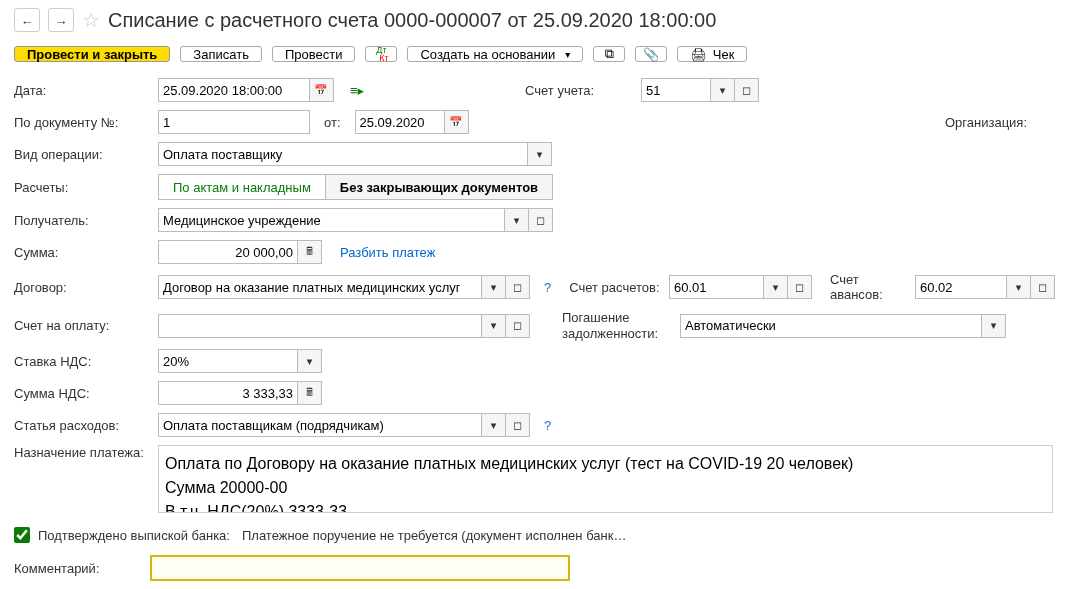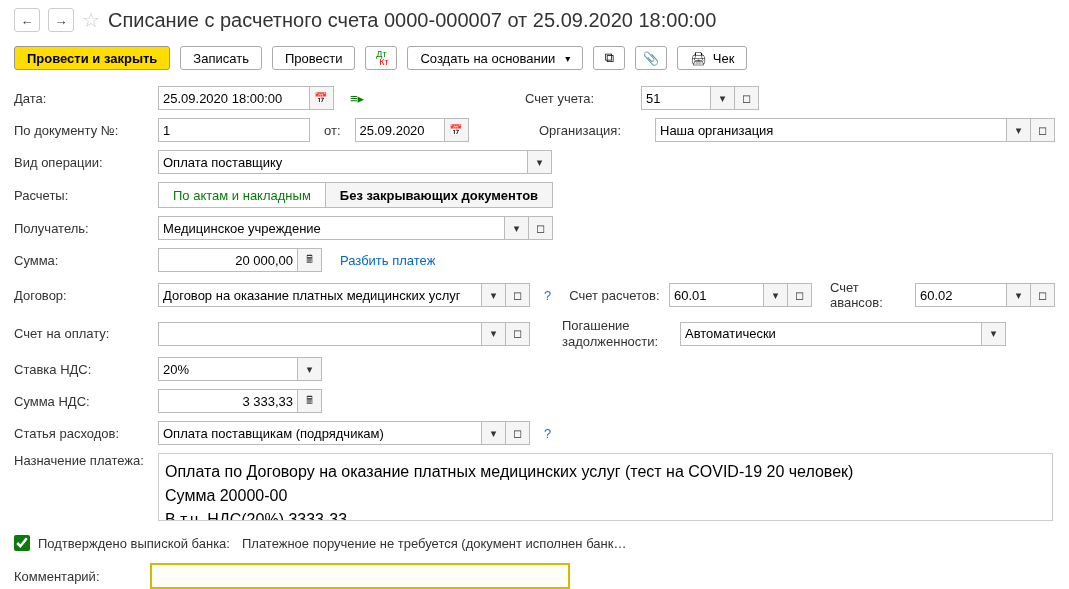--- a/index.html
+++ b/index.html
@@ -2,21 +2,21 @@
 <html><head>
 <meta charset="utf-8">
 <style>
 * { box-sizing: border-box; margin: 0; padding: 0; }
 body { font-family: Arial, sans-serif; font-size: 13px; color: #333; background: #fff; padding: 8px 14px; }
 .header-row { display: flex; align-items: center; gap: 8px; margin-bottom: 14px; }
 .nav-btn { width: 26px; height: 24px; border: 1px solid #ccc; background: #fff; display: flex; align-items: center; justify-content: center; cursor: pointer; border-radius: 3px; }
 .star-icon { font-size: 20px; color: #ccc; cursor: pointer; }
 .page-title { font-size: 20px; font-weight: normal; color: #333; }
 .toolbar { display: flex; align-items: center; gap: 10px; margin-bottom: 16px; }
-.btn { height: 24px; padding: 0 12px; border: 1px solid #aaa; background: #fff; cursor: pointer; font-size: 13px; border-radius: 3px; display: inline-flex; align-items: center; gap: 6px; }
+.btn { height: 16px; padding: 0 12px; border: 1px solid #aaa; background: #fff; cursor: pointer; font-size: 13px; border-radius: 3px; display: inline-flex; align-items: center; gap: 6px; }
 .btn-yellow { background: #ffdd00; border-color: #999; font-weight: bold; }
 .btn-icon { width: 32px; padding: 0; justify-content: center; }
 .btn-dropdown::after { content: "▾"; margin-left: 4px; font-size: 10px; }
 .form-area { display: flex; flex-direction: column; gap: 8px; }
 .row { display: flex; align-items: center; gap: 8px; }
 .lbl { width: 136px; flex-shrink: 0; }
 .fld { display: flex; align-items: center; }
 .input { height: 24px; border: 1px solid #bbb; padding: 0 4px; background: #fff; font-size: 13px; }
 .sq-btn { width: 24px; height: 24px; border: 1px solid #bbb; border-left: none; background: #f5f5f5; display: flex; align-items: center; justify-content: center; cursor: pointer; font-size: 11px; }
 .sq-btn:first-child { border-left: 1px solid #bbb; }
@@ -106,29 +106,20 @@
     <span style="margin:0 6px">от:</span>
     <div class="fld">
       <input class="input" style="width: 90px;" value="25.09.2020">
       <div class="sq-btn">
           <span class="cal-icon"></span>
         </div>
     </div>
 
     <div class="right-col">
       <span class="right-lbl">Организация:</span>
-      <div class="fld">
-        <input class="input" style="width: 352px;" value="Наша организация">
-        <div class="sq-btn">
-            <span class="dropdown-arrow"></span>
-          </div>
-        <div class="sq-btn">
-            <span class="external-icon"></span>
-          </div>
-      </div>
     </div>
   </div>
 
   <div class="row">
     <span class="lbl">Вид операции:</span>
     <div class="fld">
       <input class="input" style="width: 370px;" value="Оплата поставщику">
       <div class="sq-btn">
           <span class="dropdown-arrow"></span>
         </div>

